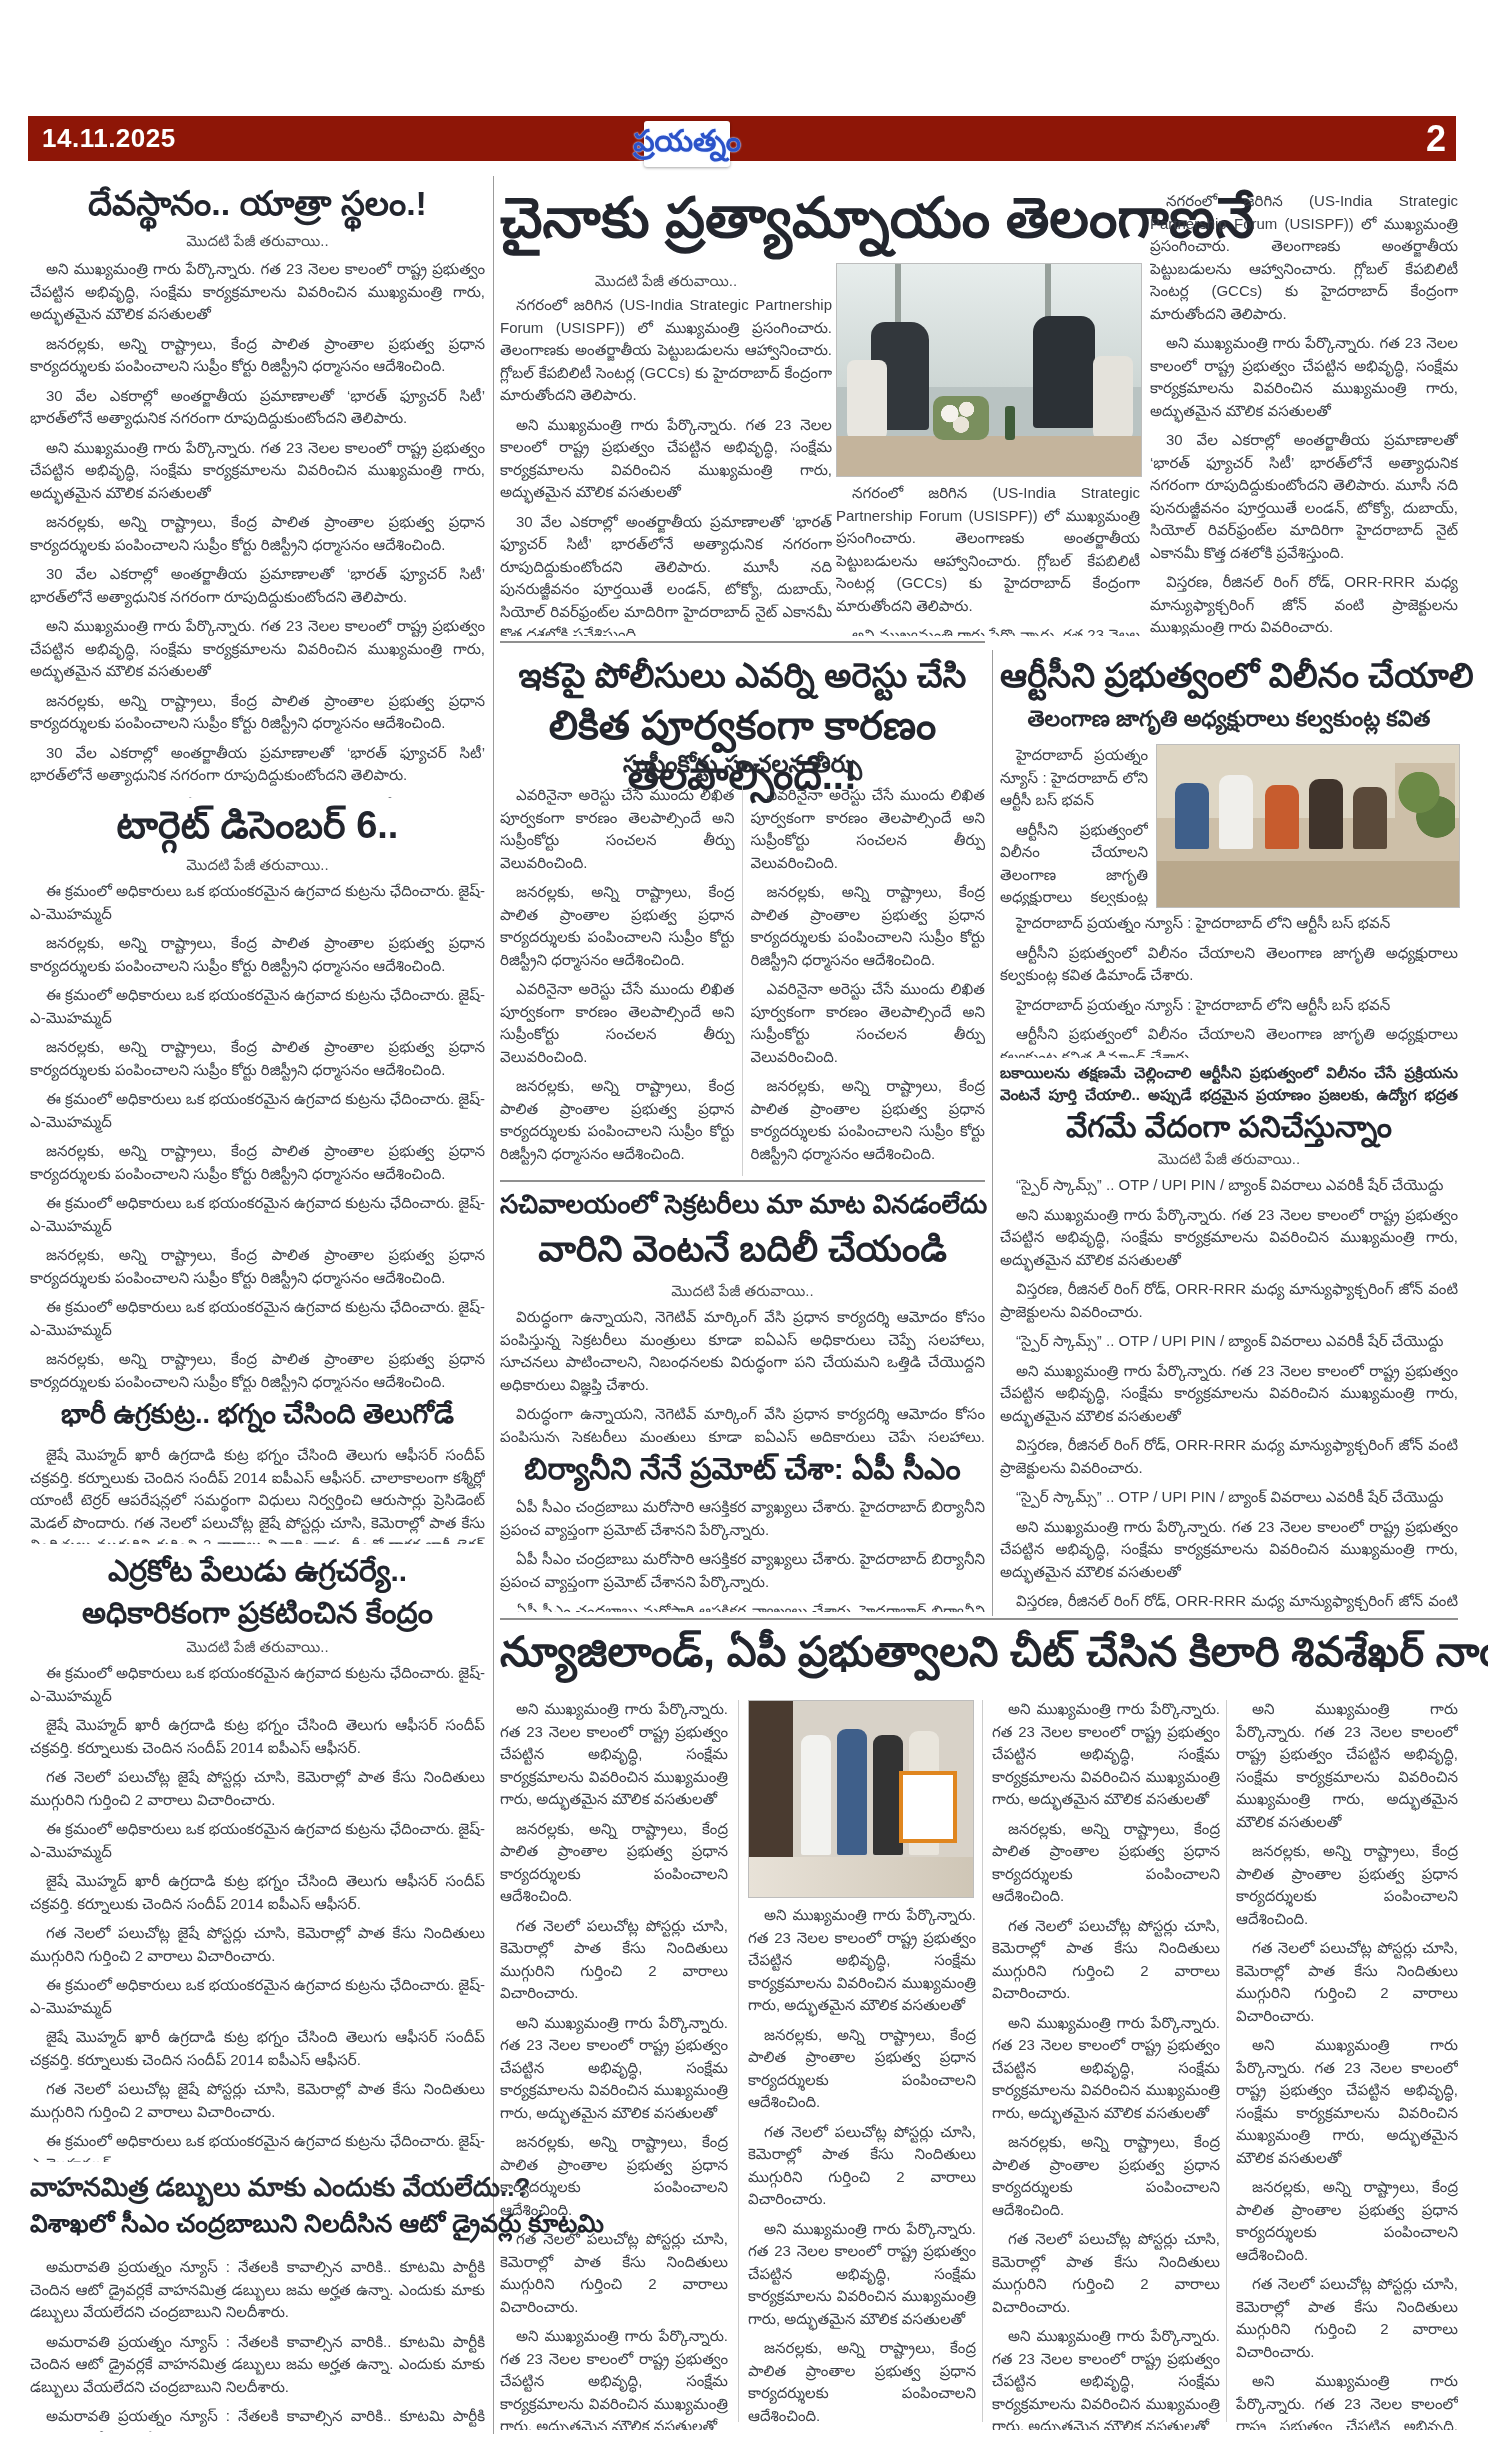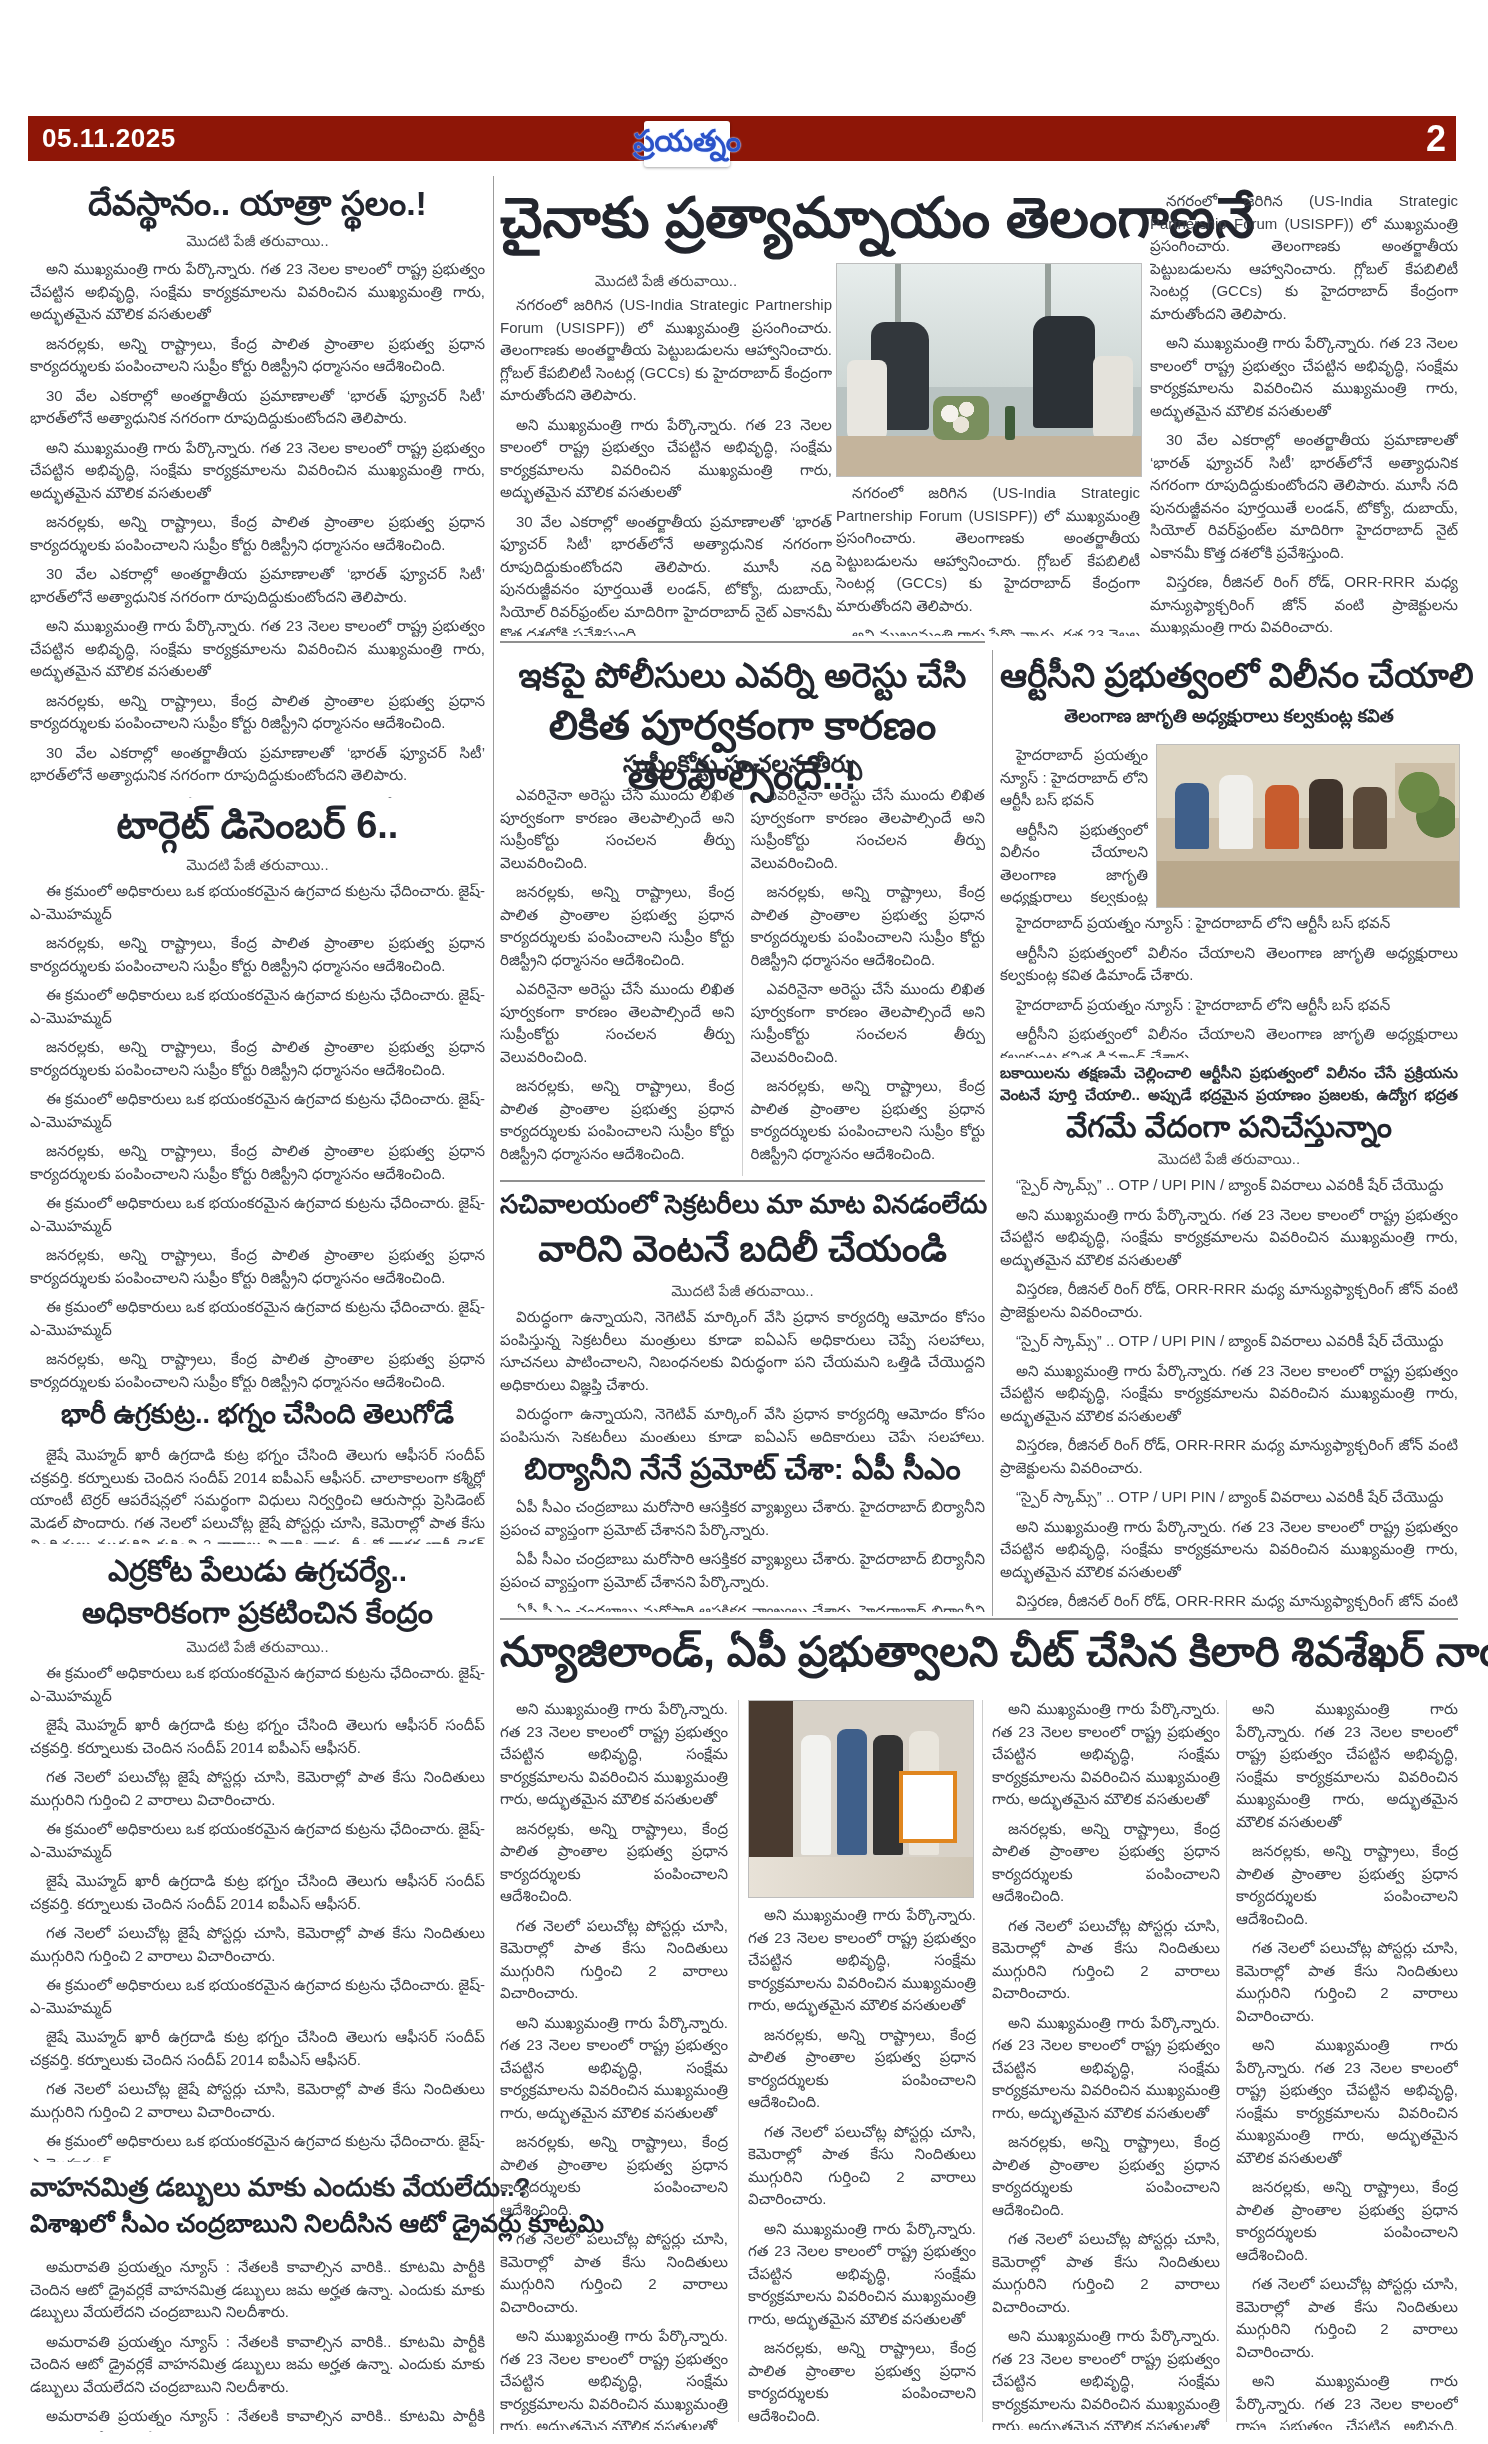--- a/index.html
+++ b/index.html
@@ -32,21 +32,21 @@
   
   .photo{overflow:hidden;border:1px solid #bdbdbd;}
   .photo .el{position:absolute;}
 </style>
 </head>
 <body>
 
 <div class="page">
 
   <div class="abs topbar" style="left: 28px; top: 116px; width: 1428px; height: 45px; background: rgb(142, 22, 7);">
-    <span class="date">05.11.2025</span>
+    <span class="date">14.11.2025</span>
   </div>
   <div class="abs masthead-box" style="left:644px;top:121px;width:86px;height:46px;">
     <span style="color: rgb(43, 82, 200);">ప్రయత్నం</span>
   </div>
   <div class="abs pagenum" style="left:1426px;top:118px;">2</div>
 
   <div class="abs vrule" style="left:493px;top:176px;height:2258px;"></div>
 
   <div class="abs hl" style="left:30px;top:182px;width:455px;font-size:34px;">దేవస్థానం.. యాత్రా స్థలం.!</div>
   <div class="abs cont" style="left:30px;top:232px;width:455px;">మొదటి పేజీ తరువాయి..</div>
@@ -168,21 +168,21 @@
 
   <div class="abs hl nowrap" style="left:500px;top:1450px;width:485px;font-size:30px;">బిర్యానీని నేనే ప్రమోట్ చేశా: ఏపీ సీఎం</div>
   <div class="abs bodycol" style="left:500px;top:1496px;width:485px;height:116px;">
       <p>ఏపీ సీఎం చంద్రబాబు మరోసారి ఆసక్తికర వ్యాఖ్యలు చేశారు. హైదరాబాద్ బిర్యానీని ప్రపంచ వ్యాప్తంగా ప్రమోట్ చేశానని పేర్కొన్నారు.</p>
       <p>ఏపీ సీఎం చంద్రబాబు మరోసారి ఆసక్తికర వ్యాఖ్యలు చేశారు. హైదరాబాద్ బిర్యానీని ప్రపంచ వ్యాప్తంగా ప్రమోట్ చేశానని పేర్కొన్నారు.</p>
       <p>ఏపీ సీఎం చంద్రబాబు మరోసారి ఆసక్తికర వ్యాఖ్యలు చేశారు. హైదరాబాద్ బిర్యానీని ప్రపంచ వ్యాప్తంగా ప్రమోట్ చేశానని పేర్కొన్నారు.</p>
     </div>
 
   <div class="abs vrule" style="left:992px;top:650px;height:966px;"></div>
   <div class="abs hl nowrap" style="left:1000px;top:654px;width:458px;font-size:34px;">ఆర్టీసీని ప్రభుత్వంలో విలీనం చేయాలి</div>
-  <div class="abs subhead nowrap" style="left:1000px;top:706px;width:458px;font-size:18px;">తెలంగాణ జాగృతి అధ్యక్షురాలు కల్వకుంట్ల కవిత</div>
+  <div class="abs subhead nowrap" style="left:1000px;top:706px;width:458px;font-size:22px;">తెలంగాణ జాగృతి అధ్యక్షురాలు కల్వకుంట్ల కవిత</div>
   <div class="abs bodycol" style="left:1000px;top:744px;width:148px;height:162px;">
       <p>హైదరాబాద్ ప్రయత్నం న్యూస్ : హైదరాబాద్ లోని ఆర్టీసీ బస్ భవన్</p>
       <p>ఆర్టీసీని ప్రభుత్వంలో విలీనం చేయాలని తెలంగాణ జాగృతి అధ్యక్షురాలు కల్వకుంట్ల కవిత డిమాండ్ చేశారు.</p>
     </div>
 
   <div class="abs photo" style="left:1156px;top:744px;width:302px;height:162px;background:#cdbfa8;">
     <div class="el" style="left:0;top:0;width:100%;height:45%;background:#ded6c4;"></div>
     <div class="el" style="left:18px;top:38px;width:34px;height:66px;background:#3f5f8a;border-radius:10px 10px 2px 2px;"></div>
     <div class="el" style="left:62px;top:30px;width:34px;height:74px;background:#f0efeb;border-radius:10px 10px 2px 2px;"></div>
     <div class="el" style="left:108px;top:40px;width:34px;height:64px;background:#c75c2e;border-radius:10px 10px 2px 2px;"></div>

